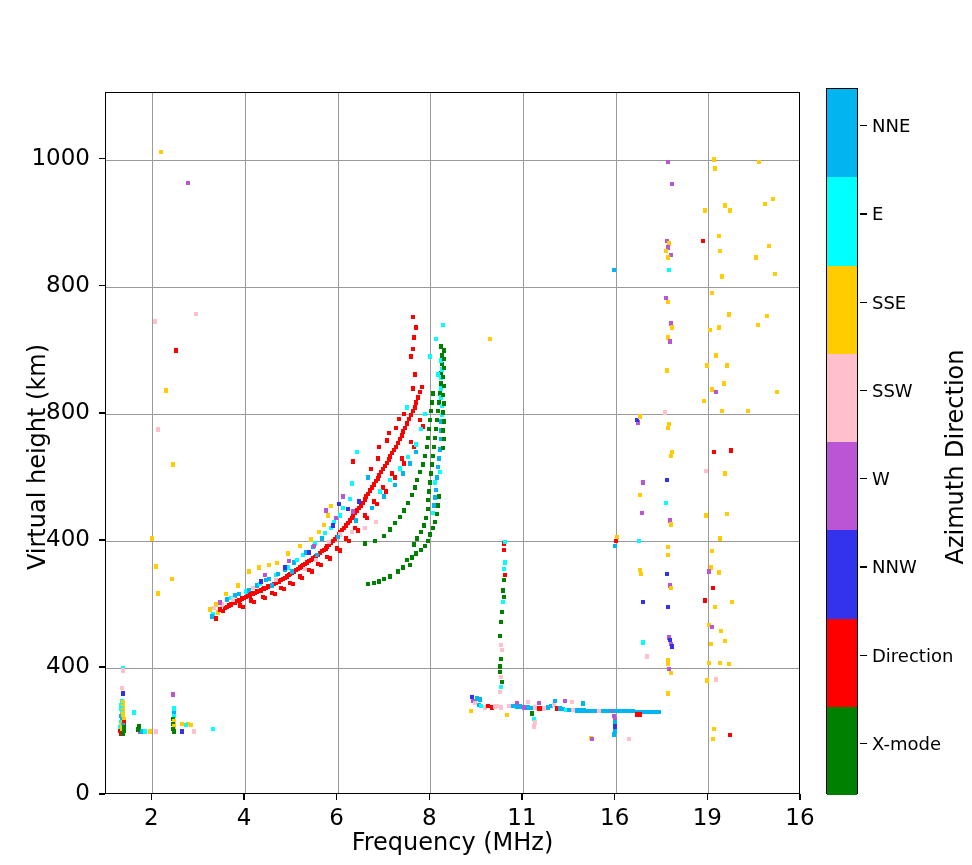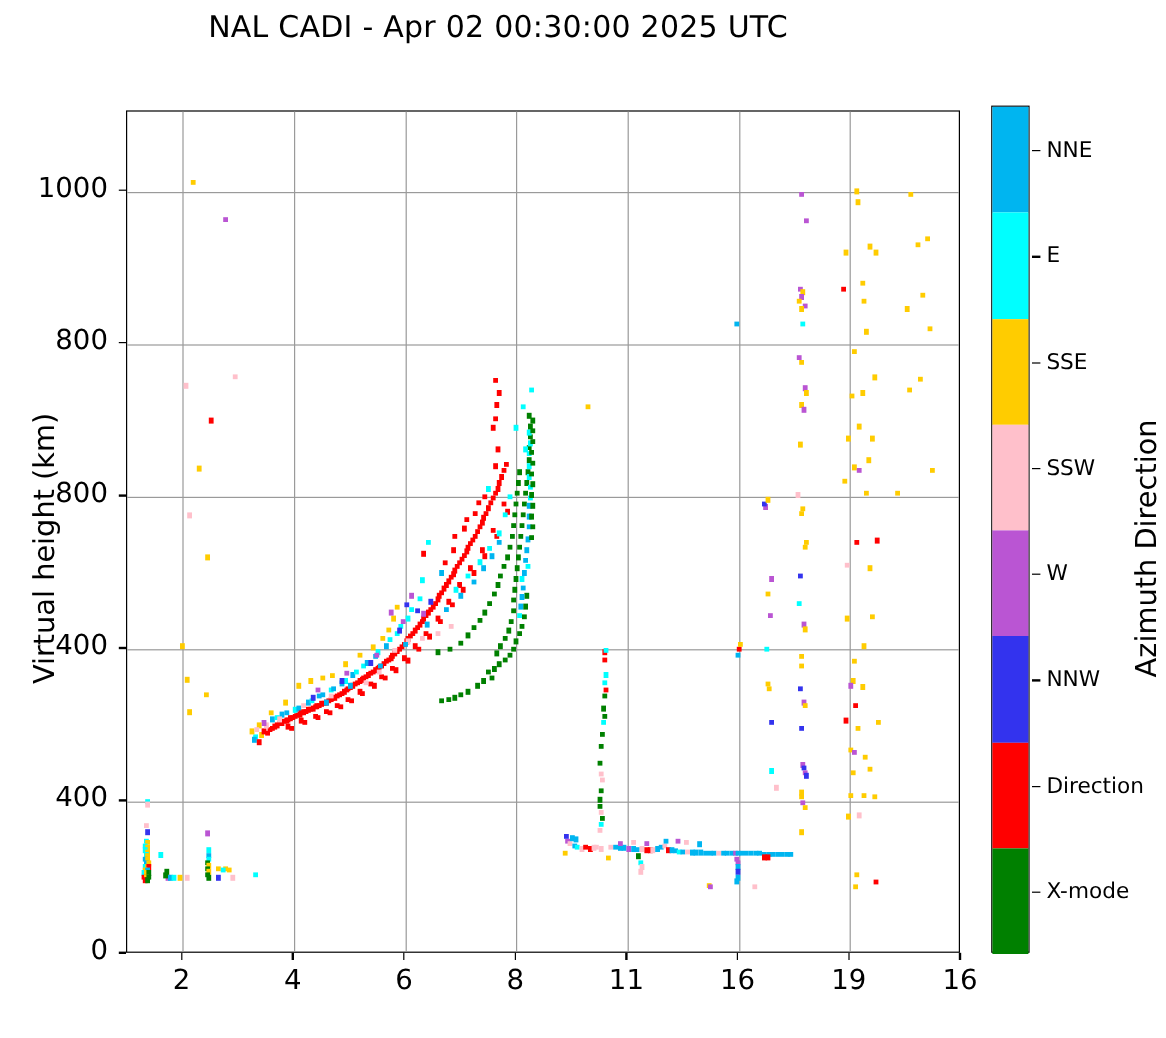--- a/index.html
+++ b/index.html
@@ -43,21 +43,20 @@
         transform:translateY(-50%);}
   #cbar-title{position:absolute;left:805px;top:443px;width:300px;
               text-align:center;font-size:24px;
               transform:rotate(-90deg);transform-origin:50% 50%;}
 </style>
 </head>
 <body>
 
 <div id="figure">
 
-  <div id="title">NAL CADI - Apr 02 00:30:00 2025 UTC</div>
 
   <div id="plot">
     <div id="grid">
         <div class="gl v" style="left: 46.3333px;"></div>
         <div class="gl v" style="left: 139px;"></div>
         <div class="gl v" style="left: 231.667px;"></div>
         <div class="gl v" style="left: 324.333px;"></div>
         <div class="gl v" style="left: 417px;"></div>
         <div class="gl v" style="left: 509.667px;"></div>
         <div class="gl v" style="left: 602.333px;"></div>
@@ -741,20 +740,21 @@
       <div class="tick y" style="left: 99px; top: 539.182px;"></div>
       <div class="ylab" style="left: 10px; top: 524.882px;">400</div>
       <div class="tick y" style="left: 99px; top: 412.124px;"></div>
       <div class="ylab" style="left: 10px; top: 397.824px;">800</div>
       <div class="tick y" style="left: 99px; top: 285.065px;"></div>
       <div class="ylab" style="left: 10px; top: 270.765px;">800</div>
       <div class="tick y" style="left: 99px; top: 158.006px;"></div>
       <div class="ylab" style="left: 10px; top: 143.706px;">1000</div>
     </div>
 
+  <div id="xaxis-title">Frequency (MHz)</div>
   <div id="yaxis-title">Virtual height (km)</div>
 
   <div id="cbar">
       <div class="cseg" style="top: 0px; height: 88.25px; background: rgb(0, 181, 240);"></div>
       <div class="cseg" style="top: 88.25px; height: 88.25px; background: rgb(0, 255, 255);"></div>
       <div class="cseg" style="top: 176.5px; height: 88.25px; background: rgb(255, 204, 0);"></div>
       <div class="cseg" style="top: 264.75px; height: 88.25px; background: rgb(255, 192, 203);"></div>
       <div class="cseg" style="top: 353px; height: 88.25px; background: rgb(186, 85, 211);"></div>
       <div class="cseg" style="top: 441.25px; height: 88.25px; background: rgb(51, 51, 238);"></div>
       <div class="cseg" style="top: 529.5px; height: 88.25px; background: rgb(255, 0, 0);"></div>

